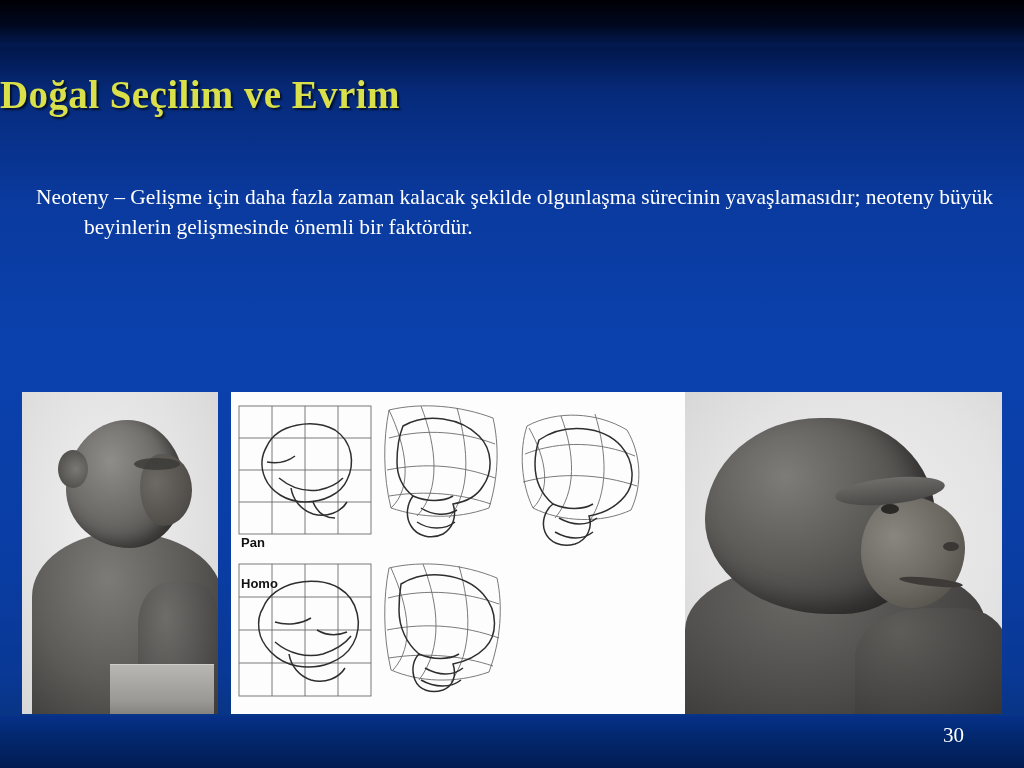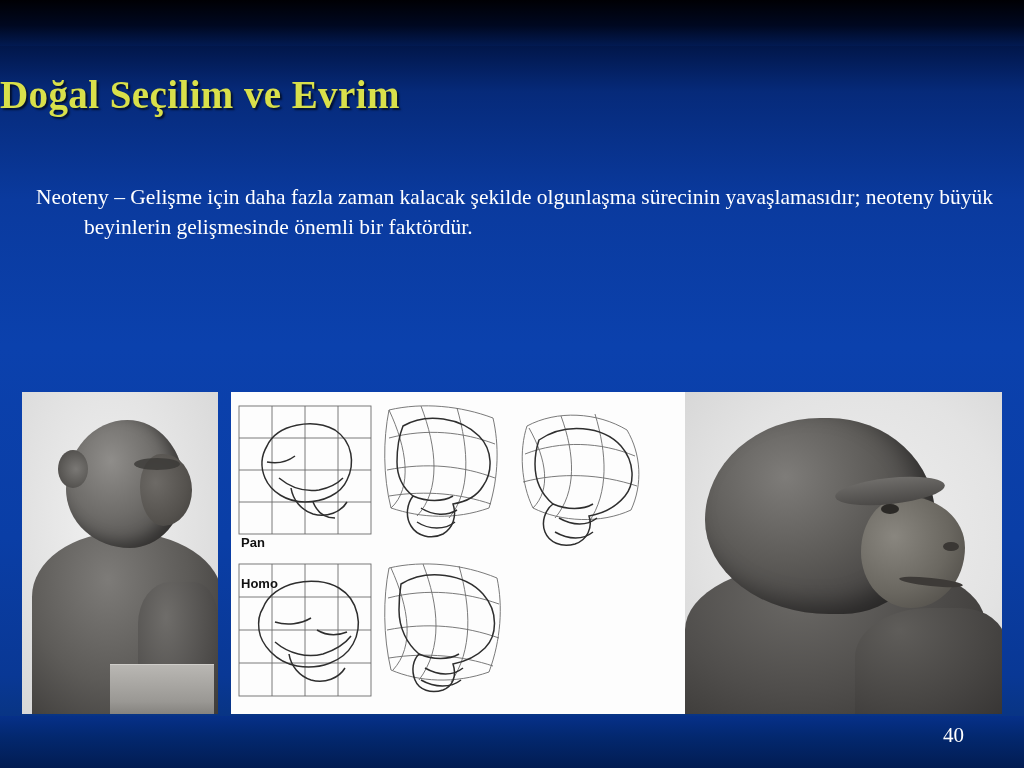--- a/index.html
+++ b/index.html
@@ -367,14 +367,14 @@
       <div class="chimp-muzzle"></div>
       <div class="chimp-brow"></div>
       <div class="chimp-eye"></div>
       <div class="chimp-nostril"></div>
       <div class="chimp-mouth"></div>
       <div class="chimp-shoulder"></div>
     </div>
 
   </div>
 
-  <div class="page-number">40</div>
+  <div class="page-number">30</div>
 </div>
 
 </body></html>

